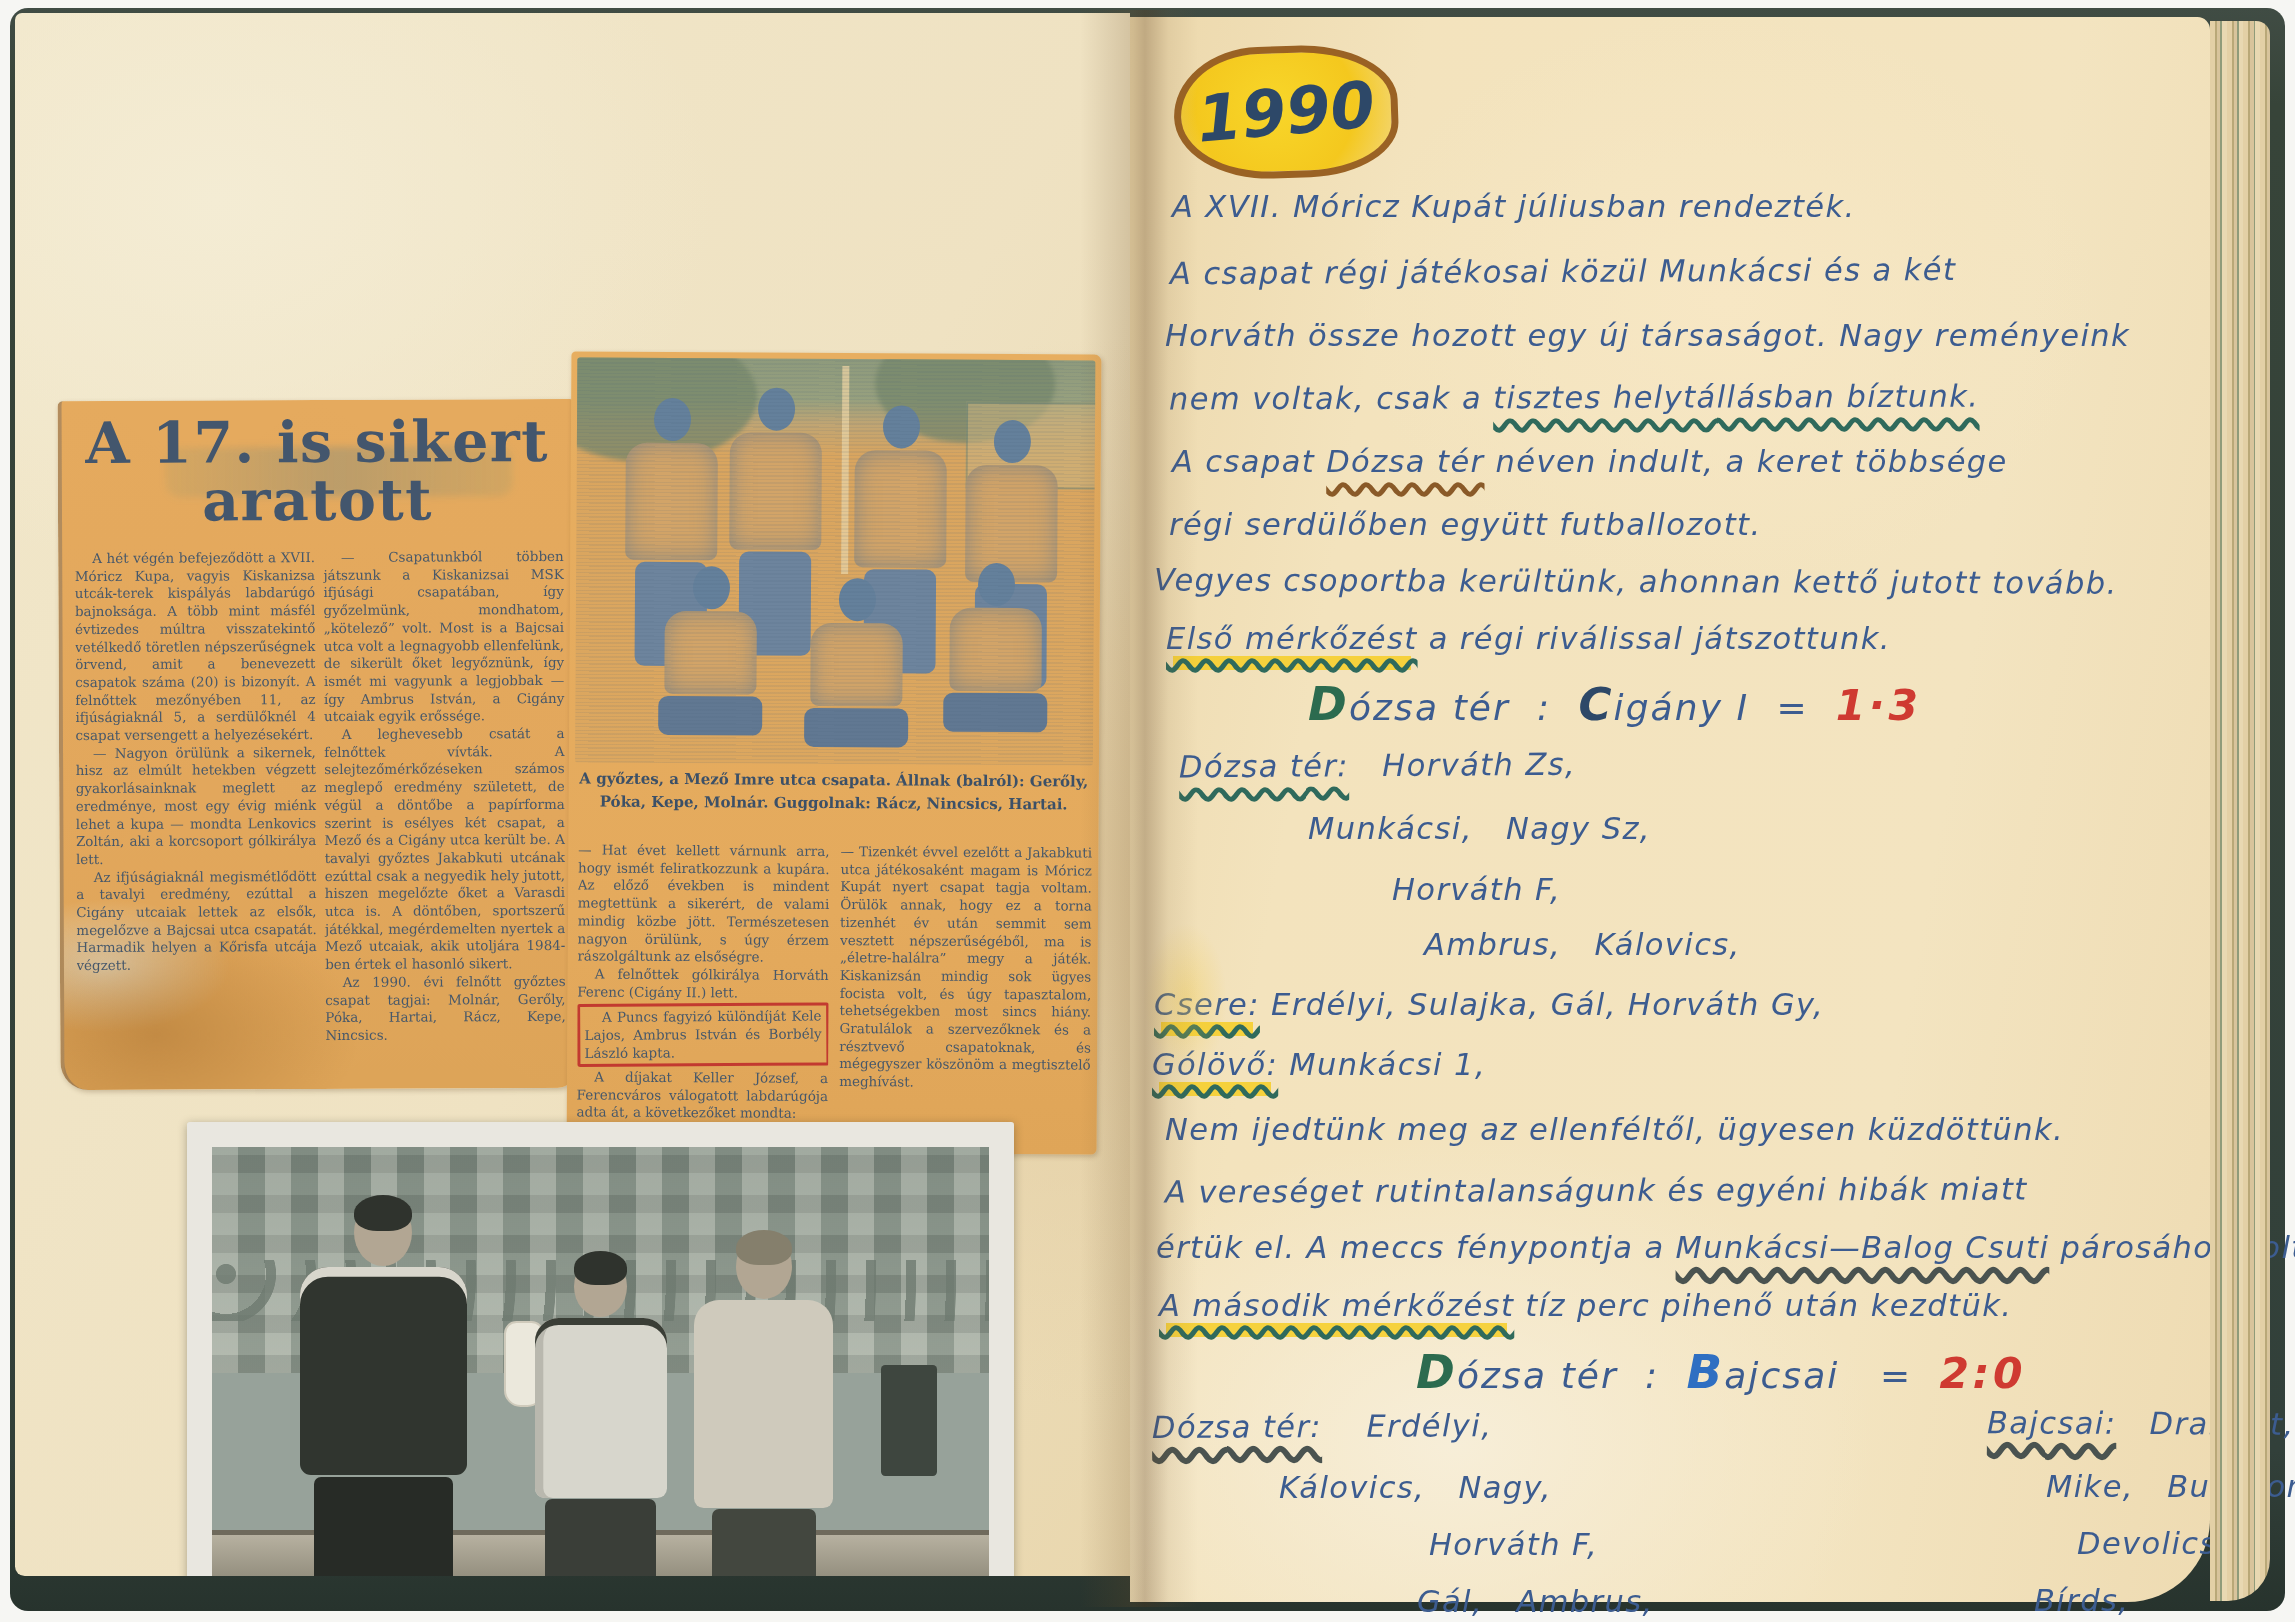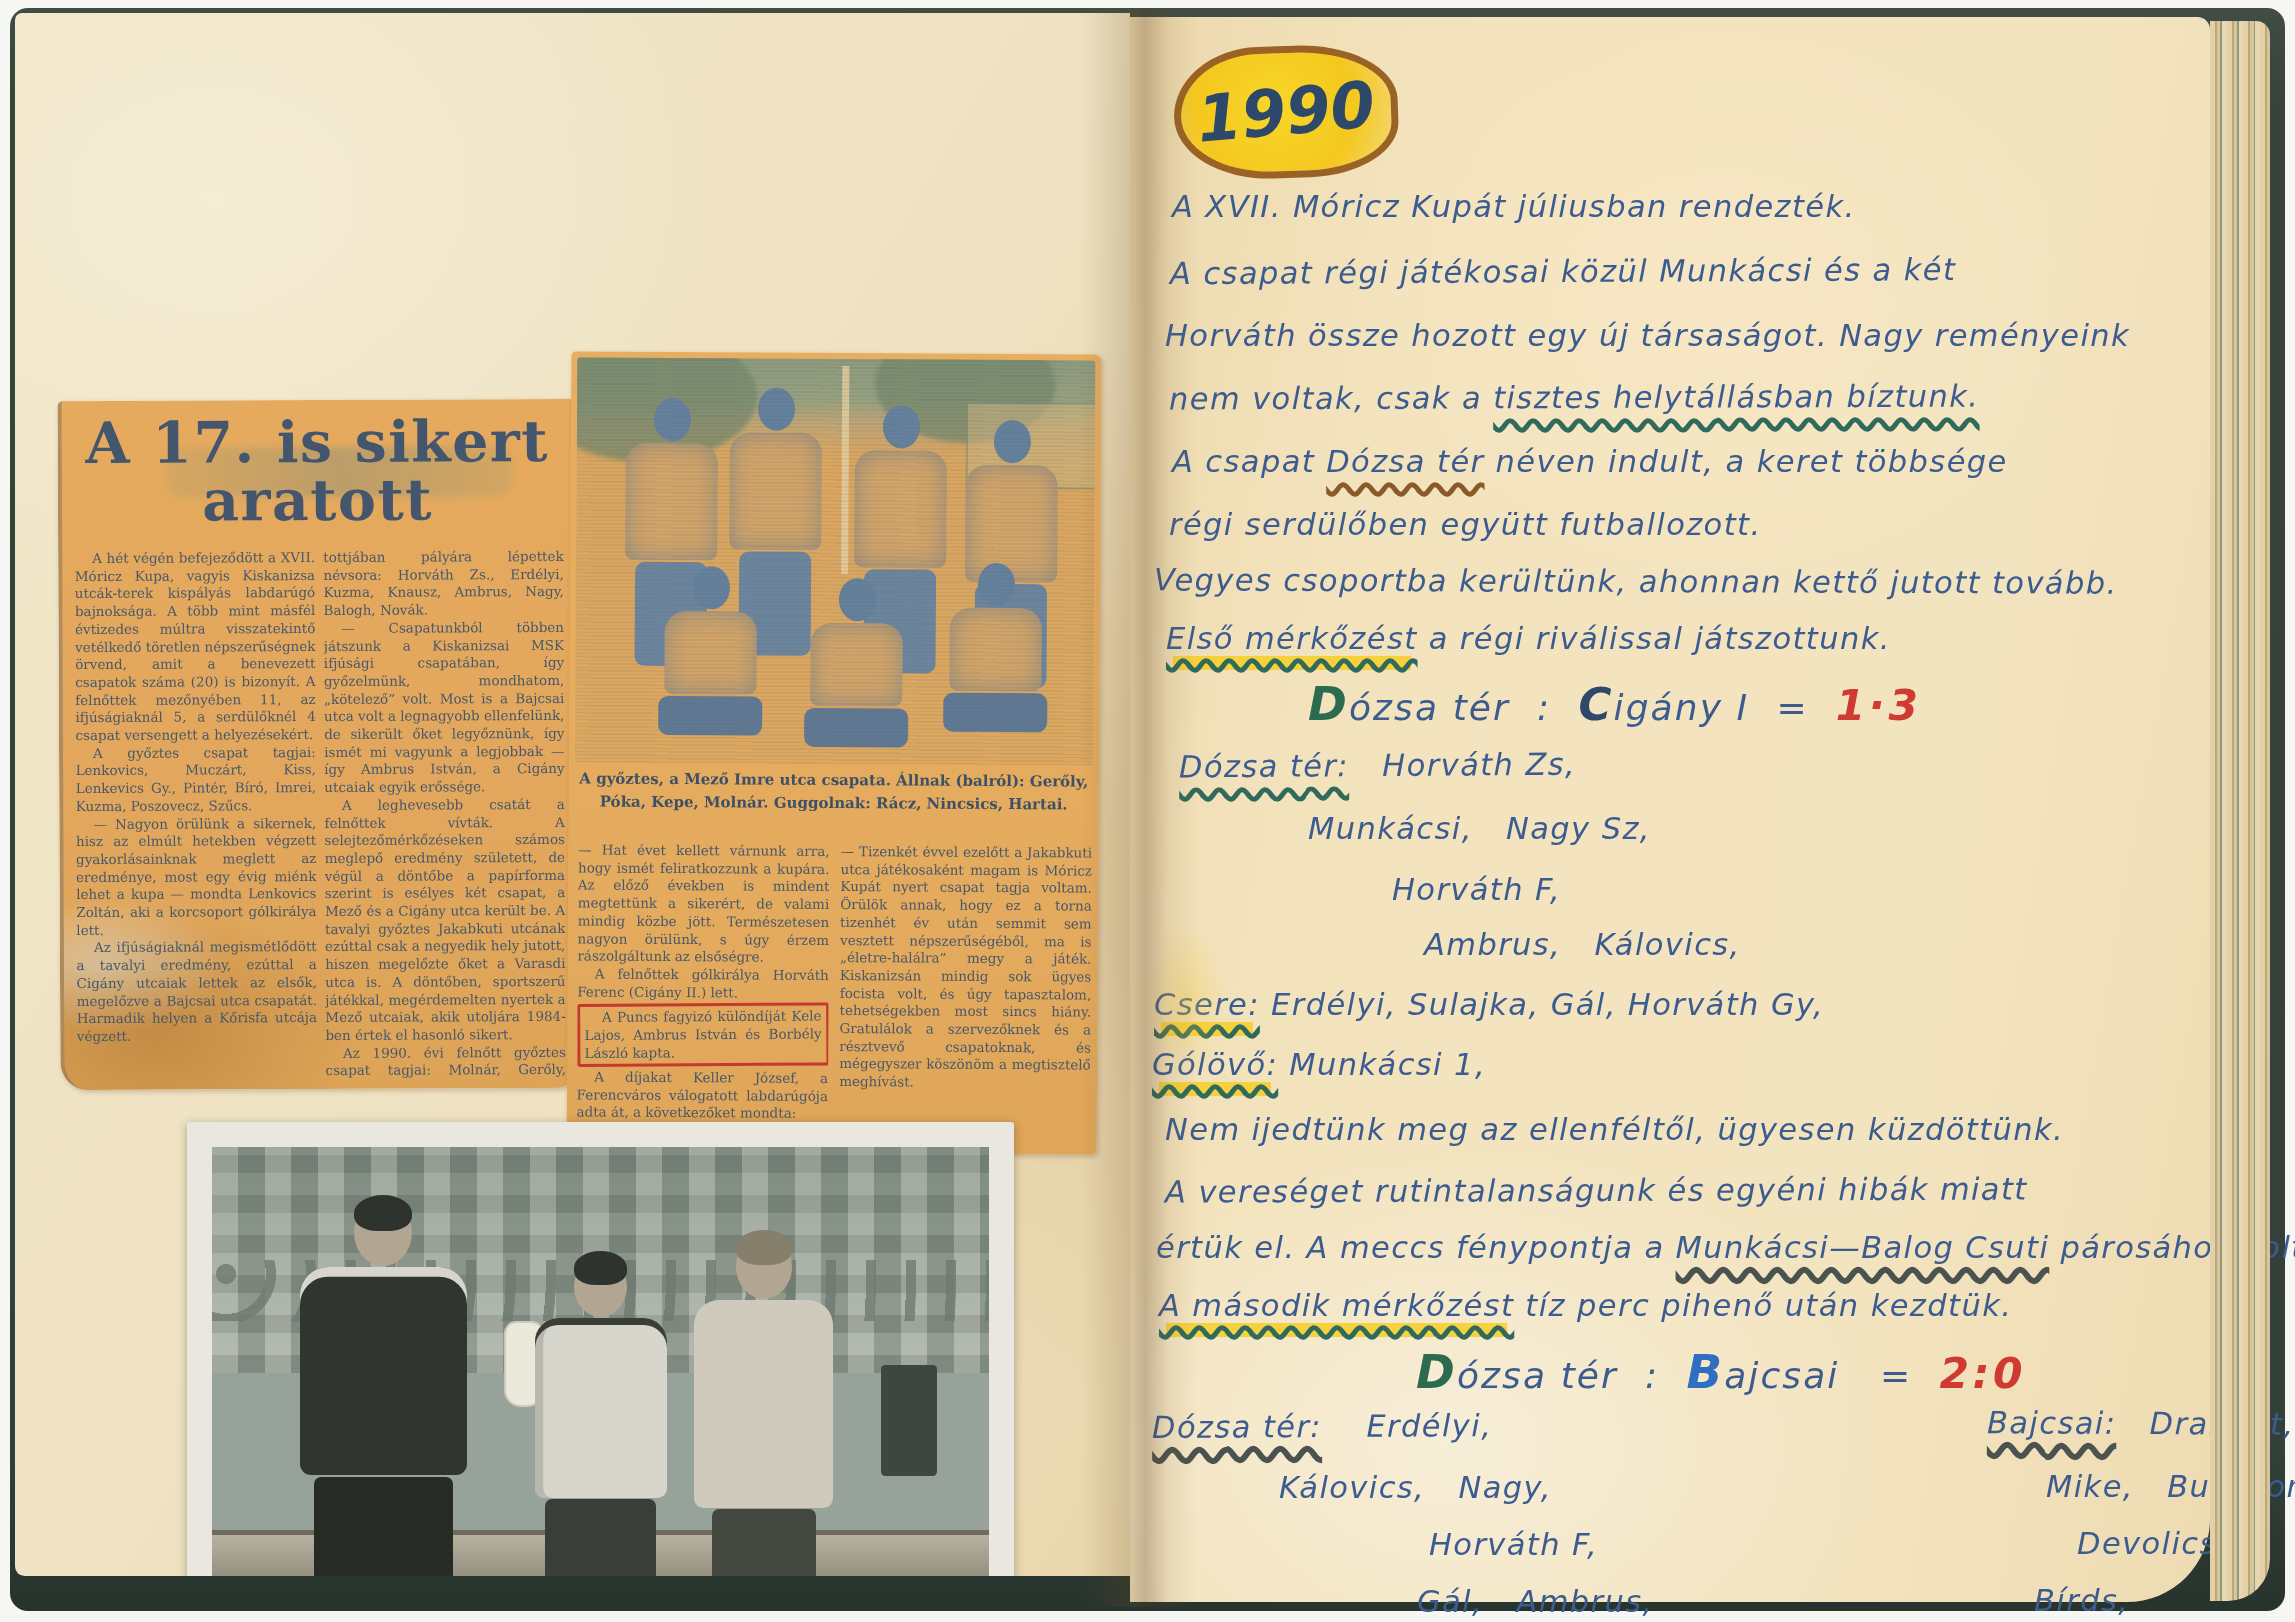--- a/index.html
+++ b/index.html
@@ -123,27 +123,25 @@
 
     <div class="clip clip-left">
       <div class="headline-smudge"></div>
       <div class="headline">
         <div>A 17. is sikert</div>
         <div>aratott</div>
       </div>
       <div class="cols colsA">
         <div class="col">
           <p>A hét végén befejeződött a XVII. Móricz Kupa, vagyis Kiskanizsa utcák-terek kispályás labdarúgó bajnoksága. A több mint másfél évtizedes múltra visszatekintő vetélkedő töretlen népszerűségnek örvend, amit a benevezett csapatok száma (20) is bizonyít. A felnőttek mezőnyében 11, az ifjúságiaknál 5, a serdülőknél 4 csapat versengett a helyezésekért.</p>
-          <p>A győztes csapat tagjai: Lenkovics, Muczárt, Kiss, Lenkevics Gy., Pintér, Bíró, Imrei, Kuzma, Poszovecz, Szűcs.</p>
           <p>— Nagyon örülünk a sikernek, hisz az elmúlt hetekben végzett gyakorlásainknak meglett az eredménye, most egy évig miénk lehet a kupa — mondta Lenkovics Zoltán, aki a korcsoport gólkirálya lett.</p>
           <p>Az ifjúságiaknál megismétlődött a tavalyi eredmény, ezúttal a Cigány utcaiak lettek az elsők, megelőzve a Bajcsai utca csapatát. Harmadik helyen a Kőrisfa utcája végzett.</p>
 
         </div>
         <div class="col">
-          <p class="cont">tottjában pályára lépettek névsora: Horváth Zs., Erdélyi, Kuzma, Knausz, Ambrus, Nagy, Balogh, Novák.</p>
           <p>— Csapatunkból többen játszunk a Kiskanizsai MSK ifjúsági csapatában, így győzelmünk, mondhatom, „kötelező” volt. Most is a Bajcsai utca volt a legnagyobb ellenfelünk, de sikerült őket legyőznünk, így ismét mi vagyunk a legjobbak — így Ambrus István, a Cigány utcaiak egyik erőssége.</p>
           <p>A leghevesebb csatát a felnőttek vívták. A selejtezőmérkőzéseken számos meglepő eredmény született, de végül a döntőbe a papírforma szerint is esélyes két csapat, a Mező és a Cigány utca került be. A tavalyi győztes Jakabkuti utcának ezúttal csak a negyedik hely jutott, hiszen megelőzte őket a Varasdi utca is. A döntőben, sportszerű játékkal, megérdemelten nyertek a Mező utcaiak, akik utoljára 1984-ben értek el hasonló sikert.</p>
           <p>Az 1990. évi felnőtt győztes csapat tagjai: Molnár, Gerőly, Póka, Hartai, Rácz, Kepe, Nincsics.</p>
 
         </div>
       </div>
     </div>
 
     <div class="clip clip-right">
       <div class="team-photo">

